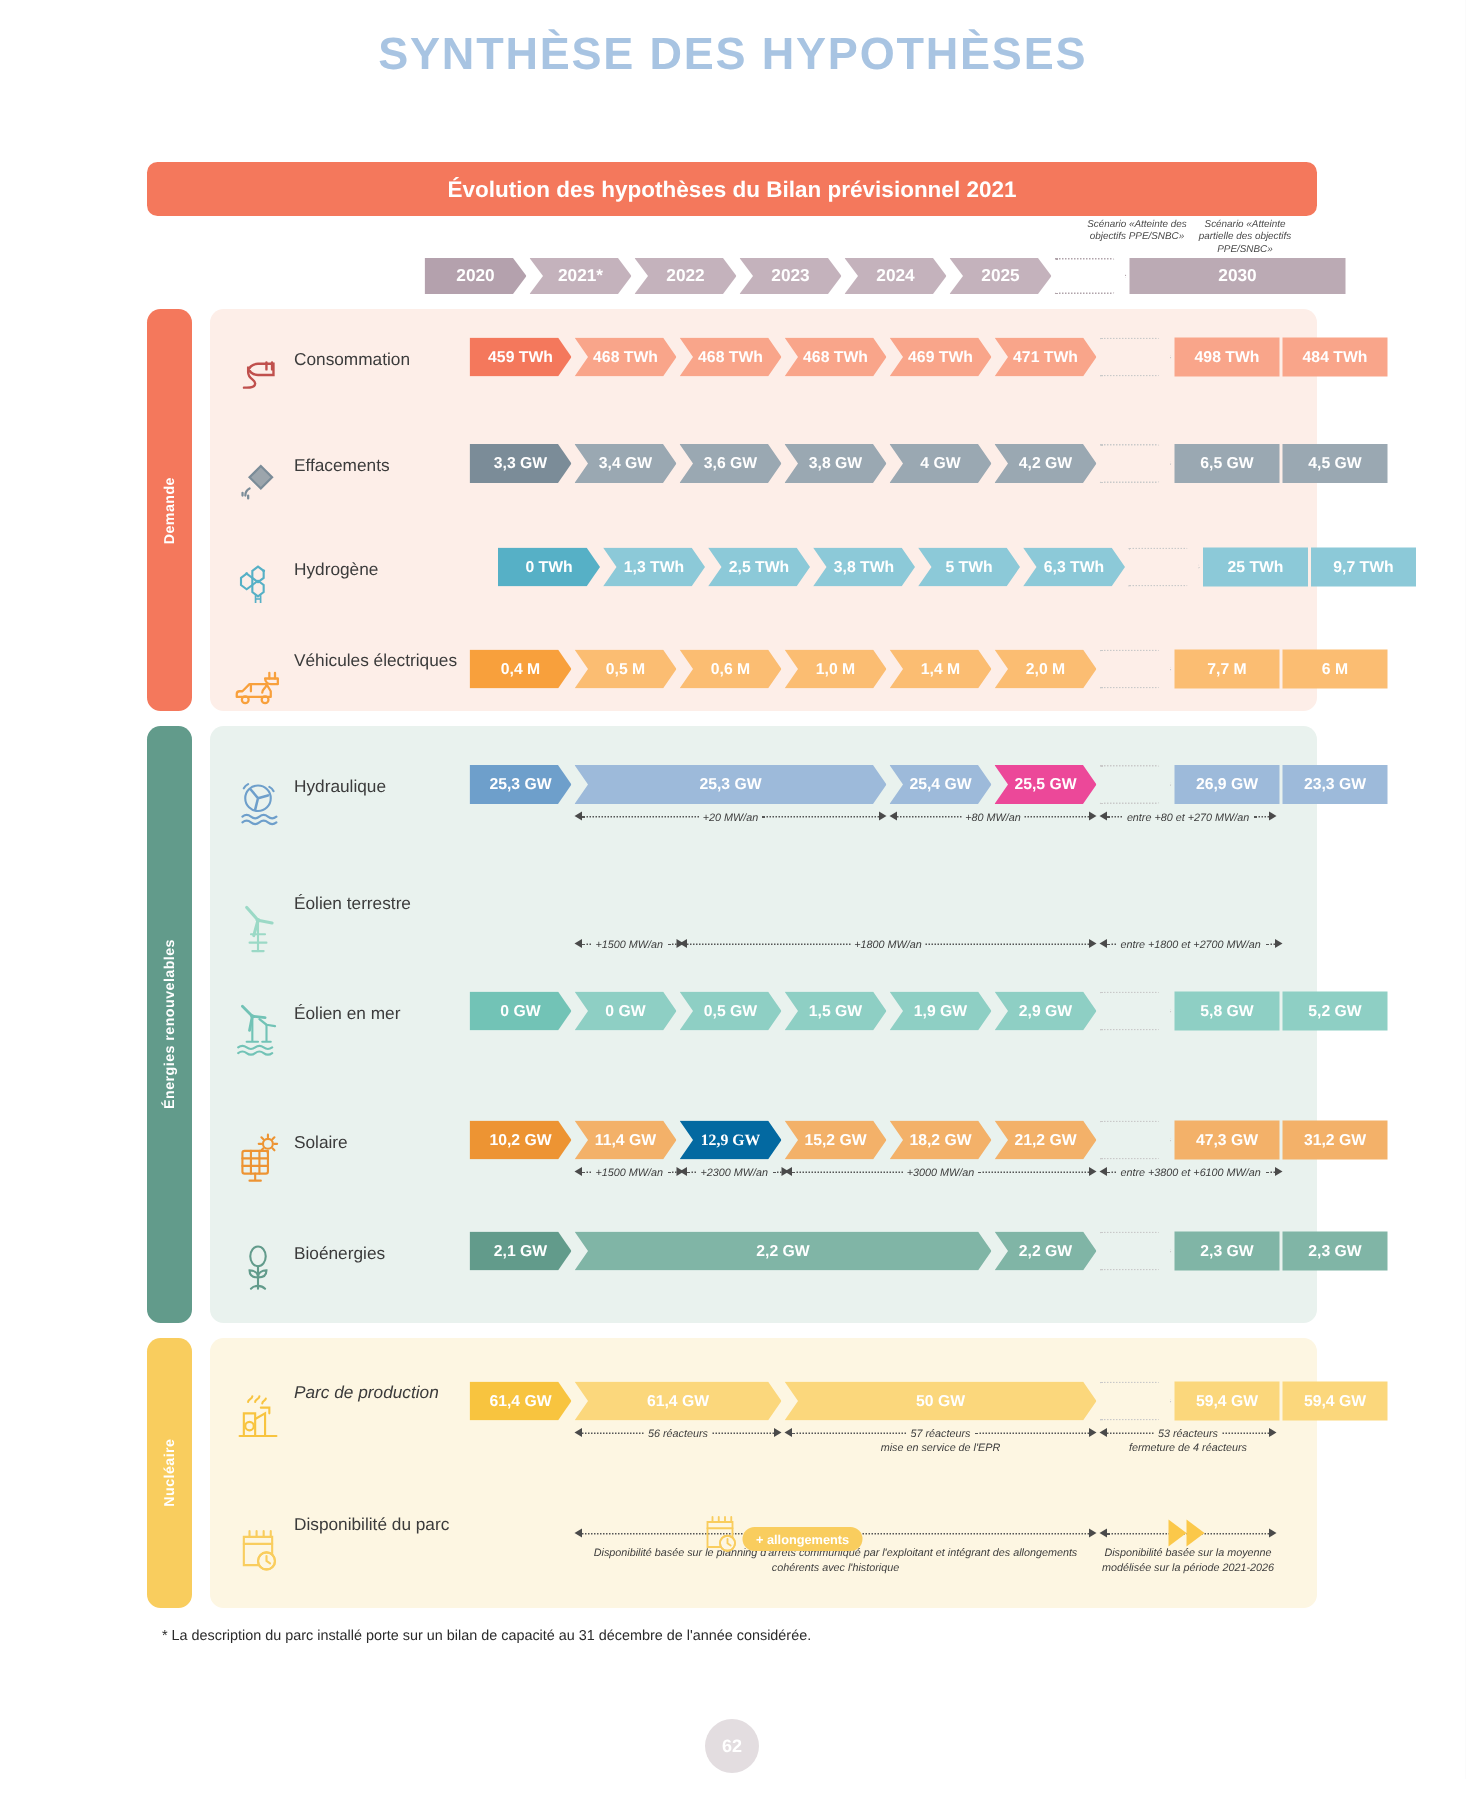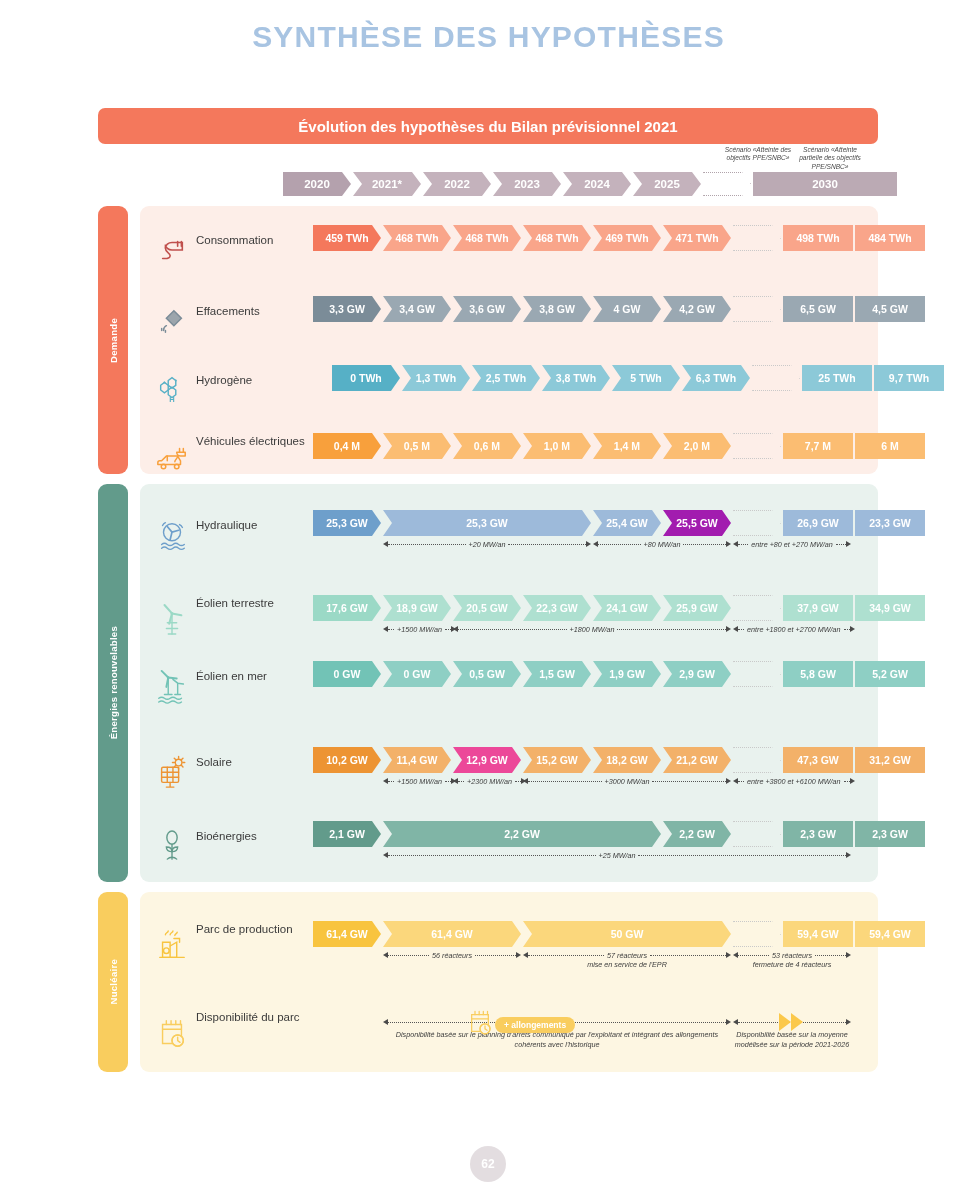--- a/index.html
+++ b/index.html
@@ -284,21 +284,21 @@
               <path d="M26 7c2 1 3 3 3 3M11 5c-2 1-3 3-3 3"></path>
               <path d="M7 28c2-1.6 4-1.6 6 0s4 1.6 6 0 4-1.6 6 0 4 1.6 6 0"></path>
               <path d="M7 32c2-1.6 4-1.6 6 0s4 1.6 6 0 4-1.6 6 0 4 1.6 6 0"></path>
             </svg>
           </div>
           <div class="rowlabel" style="top: 34px;">Hydraulique</div>
           <div class="bars" style="top: 26px;">
             <div class="bar first" style="width: 68px; background: rgb(110, 159, 203);">25,3 GW</div>
             <div class="bar" style="width: 208px; background: rgb(157, 186, 218);">25,3 GW</div>
             <div class="bar" style="width: 68px; background: rgb(157, 186, 218);">25,4 GW</div>
-            <div class="bar" style="width: 68px; background: #a21caf;">25,5 GW</div>
+            <div class="bar" style="width: 68px; background: #ec4899;">25,5 GW</div>
             <div class="bargap"></div>
             <div class="bar flat w2030" style="background: rgb(157, 186, 218);">26,9 GW</div>
             <div class="bar flat w2030" style="background: rgb(157, 186, 218);">23,3 GW</div>
           </div>
           <div class="annots" style="top: 54px; width: 608px;">
             <div class="ann" style="left: 70px; width: 208px;">
               <span class="ahl"></span>
               <span class="line"></span>
               <span class="txt">+20 MW/an</span>
               <span class="line"></span>
@@ -322,31 +322,20 @@
           <div class="rowicon" style="top: 116px;">
             <svg width="30" height="36" viewBox="0 0 32 38" fill="none" stroke="#9bd9c6" stroke-width="1.5" stroke-linecap="round">
               <path d="M16 12V34"></path>
               <path d="M12 34h8"></path>
               <path d="M16 12L8 3M16 12l10 2M16 12l-3 11" stroke-width="2.2"></path>
               <circle cx="16" cy="12" r="1.6" fill="#9bd9c6" stroke="none"></circle>
               <path d="M10 28h12M11 22h10"></path>
             </svg>
           </div>
           <div class="rowlabel" style="top: 112px;">Éolien terrestre</div>
-          <div class="bars" style="top: 111px;">
-            <div class="bar first" style="width: 68px; background: rgb(155, 217, 198);">17,6 GW</div>
-            <div class="bar" style="width: 68px; background: rgb(174, 224, 208);">18,9 GW</div>
-            <div class="bar" style="width: 68px; background: rgb(174, 224, 208);">20,5 GW</div>
-            <div class="bar" style="width: 68px; background: rgb(174, 224, 208);">22,3 GW</div>
-            <div class="bar" style="width: 68px; background: rgb(174, 224, 208);">24,1 GW</div>
-            <div class="bar" style="width: 68px; background: rgb(174, 224, 208);">25,9 GW</div>
-            <div class="bargap"></div>
-            <div class="bar flat w2030" style="background: rgb(174, 224, 208);">37,9 GW</div>
-            <div class="bar flat w2030" style="background: rgb(174, 224, 208);">34,9 GW</div>
-          </div>
           <div class="annots" style="top: 139px; width: 608px;">
             <div class="ann" style="left: 70px; width: 68px;">
               <span class="ahl"></span>
               <span class="line"></span>
               <span class="txt">+1500 MW/an</span>
               <span class="line"></span>
               <span class="ahr"></span>
             </div>
             <div class="ann" style="left: 140px; width: 278px;">
               <span class="ahl"></span>
@@ -392,21 +381,21 @@
               <path d="M25 1.5v2M25 13v2M31.5 8h-2M20.5 8h-2M29.6 3.4l-1.4 1.4M21.8 11.2l-1.4 1.4M29.6 12.6l-1.4-1.4M21.8 4.8l-1.4-1.4"></path>
               <rect x="7" y="13" width="18" height="16" rx="1.5"></rect>
               <path d="M7 18.3h18M7 23.6h18M13 13v16M19 13v16"></path>
               <path d="M16 29v5M12 34h8"></path>
             </svg>
           </div>
           <div class="rowlabel" style="top: 271px;">Solaire</div>
           <div class="bars" style="top: 263px;">
             <div class="bar first" style="width: 68px; background: rgb(237, 148, 51);">10,2 GW</div>
             <div class="bar" style="width: 68px; background: rgb(243, 177, 105);">11,4 GW</div>
-            <div class="bar" style="width: 68px; background: #ec4899;">12,9 GW</div>
+            <div class="bar" style="width: 68px; background: #0369a1; font-family: Liberation Serif, serif;">12,9 GW</div>
             <div class="bar" style="width: 68px; background: rgb(243, 177, 105);">15,2 GW</div>
             <div class="bar" style="width: 68px; background: rgb(243, 177, 105);">18,2 GW</div>
             <div class="bar" style="width: 68px; background: rgb(243, 177, 105);">21,2 GW</div>
             <div class="bargap"></div>
             <div class="bar flat w2030" style="background: rgb(243, 177, 105);">47,3 GW</div>
             <div class="bar flat w2030" style="background: rgb(243, 177, 105);">31,2 GW</div>
           </div>
           <div class="annots" style="top: 291px; width: 608px;">
             <div class="ann" style="left: 70px; width: 68px;">
               <span class="ahl"></span>
@@ -447,48 +436,39 @@
             </svg>
           </div>
           <div class="rowlabel" style="top: 345px;">Bioénergies</div>
           <div class="bars" style="top: 337px;">
             <div class="bar first" style="width: 68px; background: rgb(98, 155, 139);">2,1 GW</div>
             <div class="bar" style="width: 278px; background: rgb(128, 181, 166);">2,2 GW</div>
             <div class="bar" style="width: 68px; background: rgb(128, 181, 166);">2,2 GW</div>
             <div class="bargap"></div>
             <div class="bar flat w2030" style="background: rgb(128, 181, 166);">2,3 GW</div>
             <div class="bar flat w2030" style="background: rgb(128, 181, 166);">2,3 GW</div>
-          </div>
-          <div class="annots" style="top: 365px; width: 608px;">
-            <div class="ann" style="left: 70px; width: 468px;">
-              <span class="ahl"></span>
-              <span class="line"></span>
-              <span class="txt">+25 MW/an</span>
-              <span class="line"></span>
-              <span class="ahr"></span>
-            </div>
           </div>
         </div>
       </div>
       <div class="sect s-nuc" style="top: 892px; height: 180px;">
         <div class="sidetab" style="height: 180px;">
           <span>Nucléaire</span>
         </div>
         <div class="panel" style="height: 180px;">
           <div class="rowicon" style="top: 34px;">
             <svg width="34" height="34" viewBox="0 0 36 36" fill="none" stroke="#f8c43f" stroke-width="1.5" stroke-linecap="round">
               <path d="M11 6c0-2 3-2 3-4M16 6c0-2 3-2 3-4M21 7c0-2 2.5-2 2.5-3.5"></path>
               <path d="M8 14h8v16H8z"></path>
               <path d="M16 18l7-4v16h-7"></path>
               <path d="M20 10h6v4"></path>
               <circle cx="12" cy="23" r="3"></circle>
               <path d="M5 30h26"></path>
             </svg>
           </div>
-          <div class="rowlabel" style="top: 30px;">Parc de production</div>
+          <div class="rowlabel" style="top: 30px; font-style: italic;">Parc de production</div>
           <div class="bars" style="top: 29px;">
             <div class="bar first" style="width: 68px; background: rgb(248, 196, 63);">61,4 GW</div>
             <div class="bar" style="width: 138px; background: rgb(251, 215, 124);">61,4 GW</div>
             <div class="bar" style="width: 208px; background: rgb(251, 215, 124);">50 GW</div>
             <div class="bargap"></div>
             <div class="bar flat w2030" style="background: rgb(251, 215, 124);">59,4 GW</div>
             <div class="bar flat w2030" style="background: rgb(251, 215, 124);">59,4 GW</div>
           </div>
           <div class="annots" style="top: 57px; width: 608px;">
             <div class="ann" style="left: 70px; width: 138px;">
@@ -554,14 +534,15 @@
             <span class="badge">+ allongements</span>
           </div>
           <div class="dblarrow" style="position: absolute; left: 639px; top: 121px;">
             <i></i>
             <i></i>
           </div>
         </div>
       </div>
     </div>
 
+  <div class="footnote">* La description du parc installé porte sur un bilan de capacité au 31 décembre de l'année considérée.</div>
   <div class="pagenum">62</div>
 </div>
 
 </body></html>

